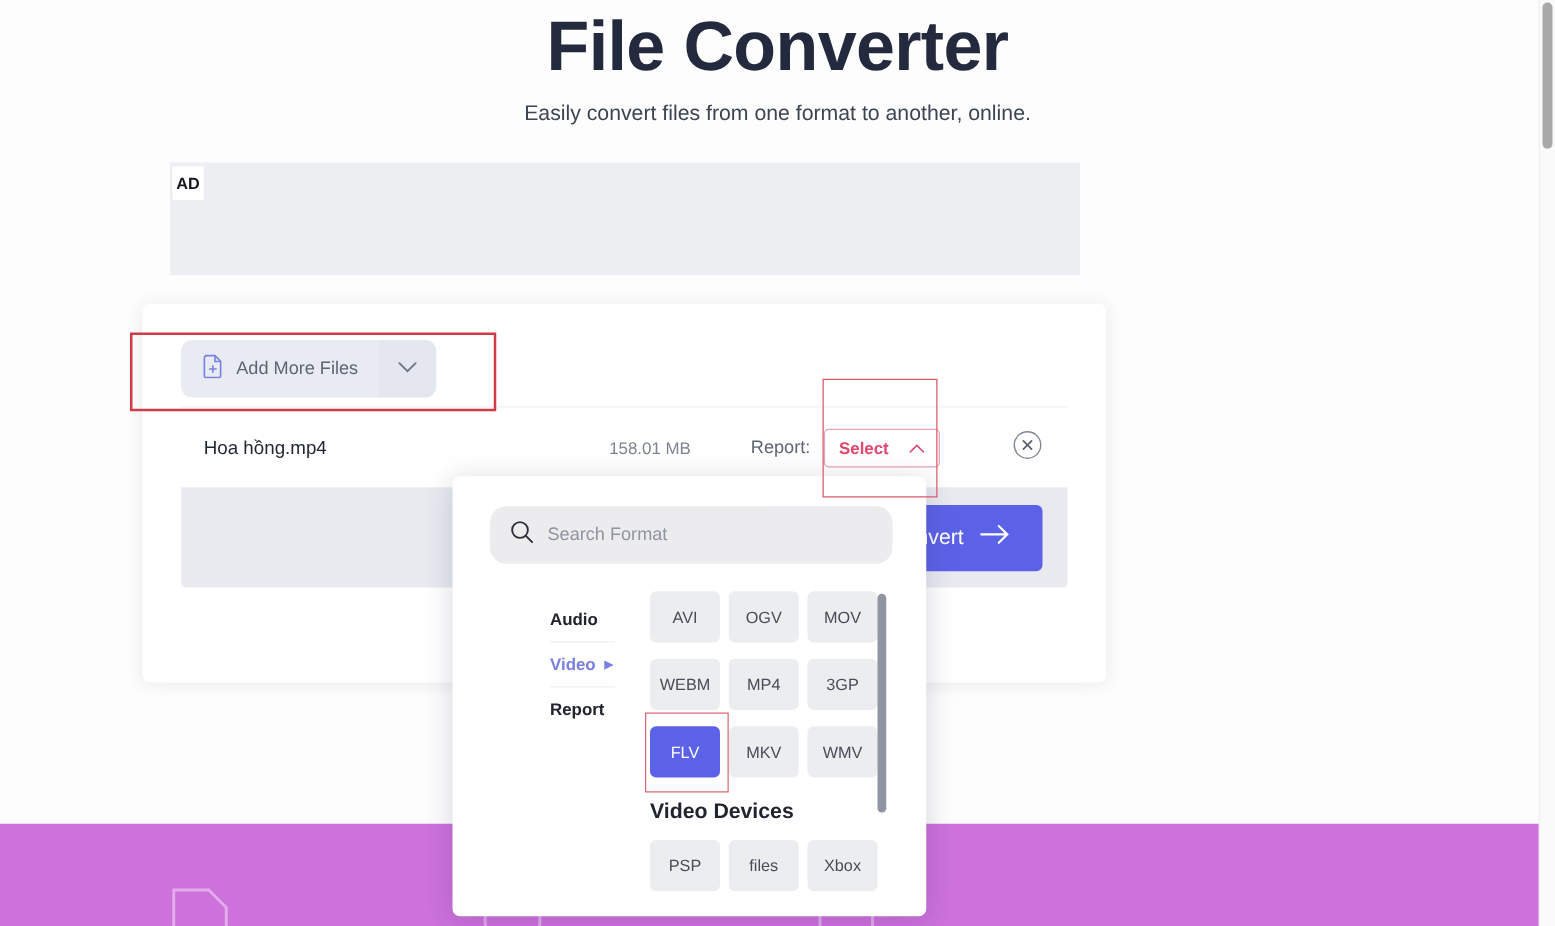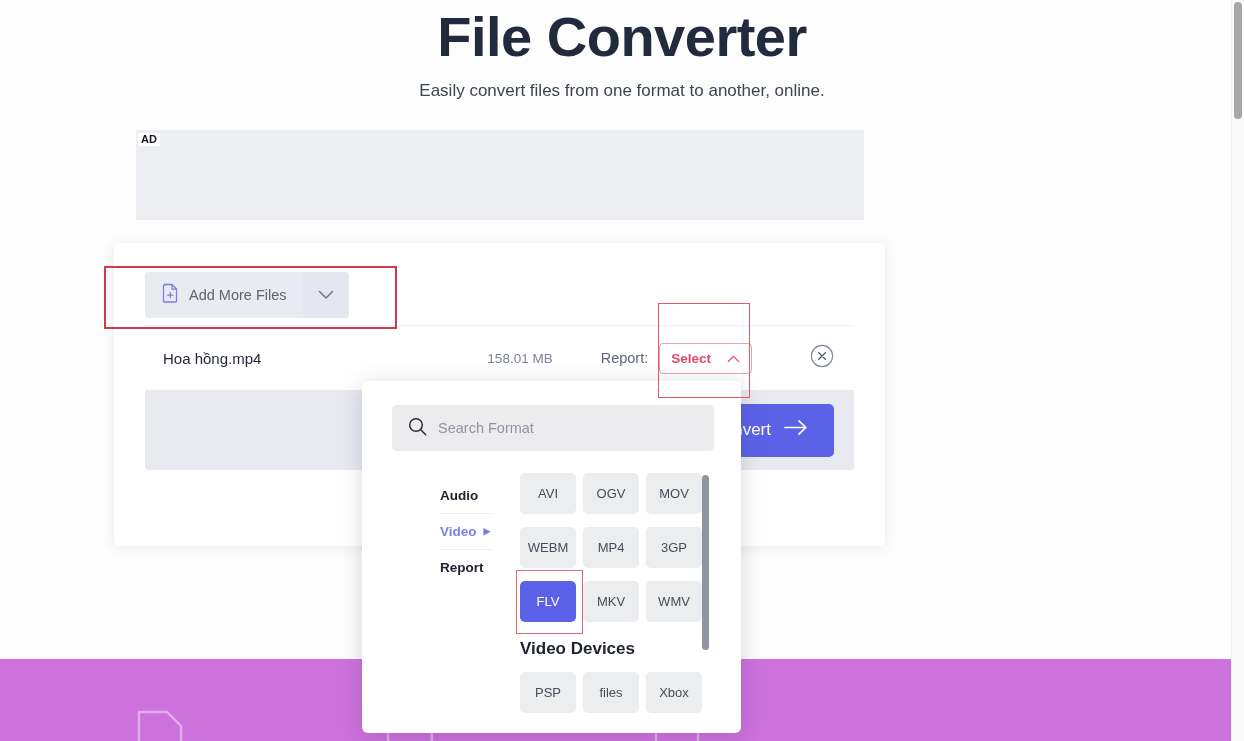--- a/index.html
+++ b/index.html
@@ -54,24 +54,24 @@
     width: 728px;
     height: 90px;
     background: #eceef1;
   }
   .ad-badge {
     position: absolute;
     left: 2px;
     top: 3px;
     background: #ffffff;
     color: #15181d;
-    font-size: 11px;
+    font-size: 13px;
     font-weight: bold;
     line-height: 11px;
-    padding: 1px 3px;
+    padding: 8px 3px;
     border-radius: 1px;
   }
 
   
   .converter-card {
     position: absolute;
     left: 114px;
     top: 243px;
     width: 771px;
     height: 303px;
@@ -79,21 +79,21 @@
     border-radius: 6px;
     box-shadow: 0 1px 14px rgba(40, 45, 70, 0.09);
   }
 
   .add-more-wrap {
     position: absolute;
     left: 31px;
     top: 29px;
     display: flex;
     align-items: flex-start;
-    border-radius: 4px;
+    border-radius: 9px;
     overflow: hidden;
     background: #e9ebf2;
   }
   .add-more-btn {
     display: flex;
     align-items: center;
     gap: 9px;
     padding: 0 16px;
     height: 46px;
     background: #e9ebf2;
@@ -199,21 +199,21 @@
     box-shadow: 0 3px 22px rgba(35, 40, 70, 0.18);
     overflow: hidden;
   }
   .search-box {
     position: absolute;
     left: 30px;
     top: 24px;
     width: 322px;
     height: 46px;
     background: #ececee;
-    border-radius: 5px;
+    border-radius: 13px;
     display: flex;
     align-items: center;
     gap: 11px;
     padding: 0 16px;
     box-sizing: border-box;
     cursor: text;
     text-align: right;
   }
   .search-placeholder {
     font-size: 14.5px;

